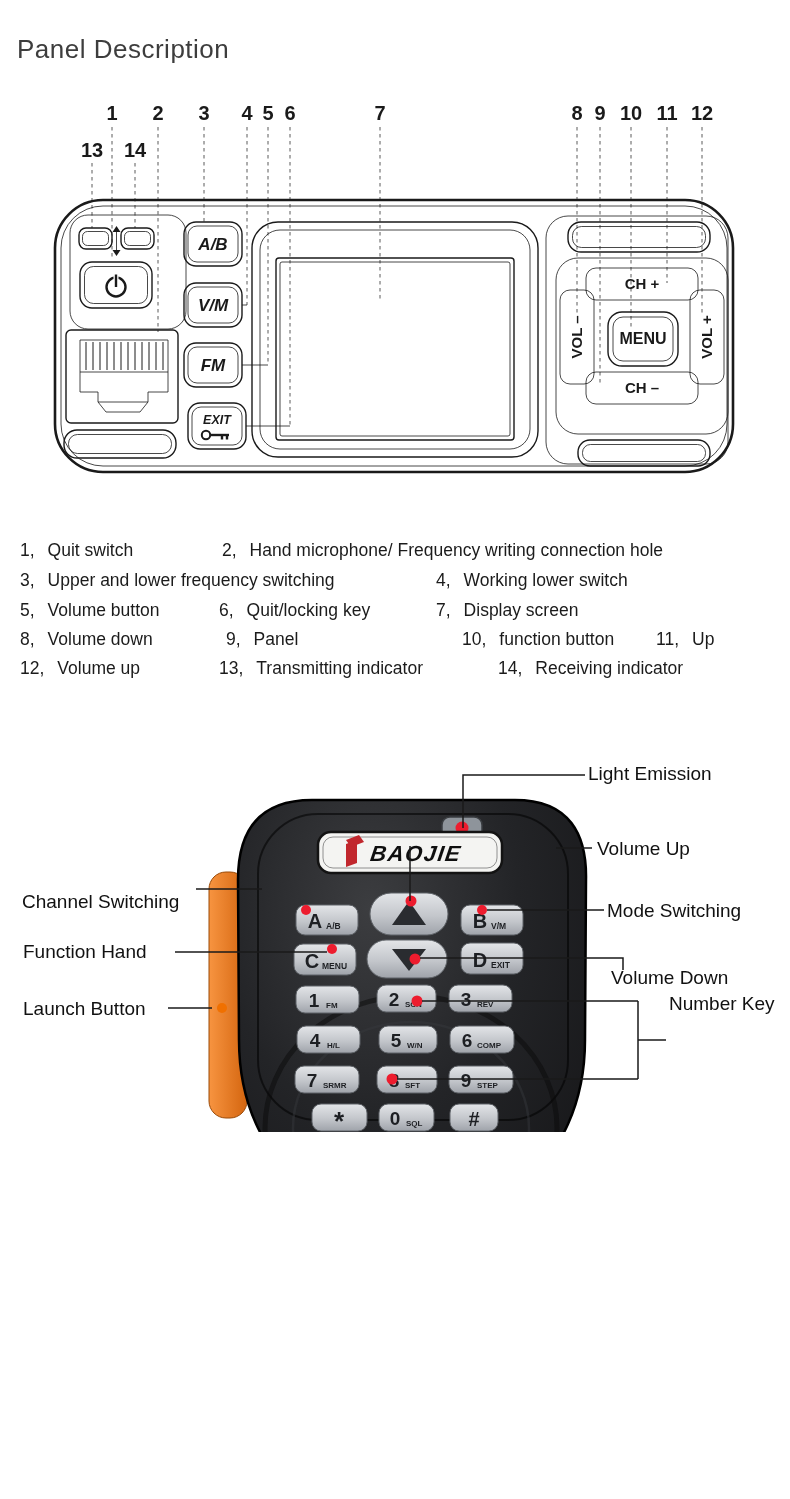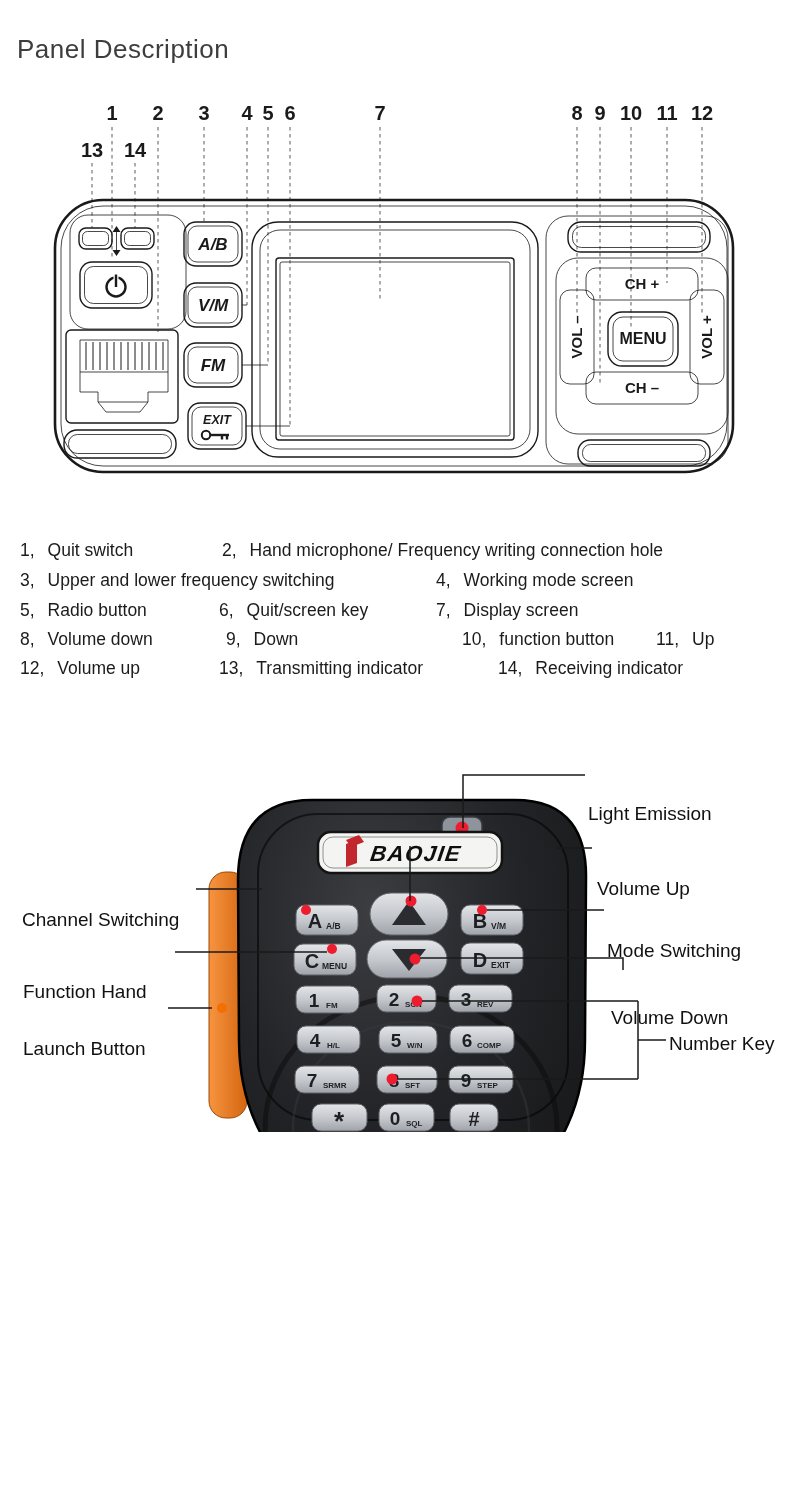--- a/index.html
+++ b/index.html
@@ -9,21 +9,21 @@
   svg{position:absolute;}
   svg text{font-family:"Liberation Sans",sans-serif;}
   .ln{stroke:#1a1a1a;stroke-width:1.4;fill:none;}
   .ln2{stroke:#1a1a1a;stroke-width:.8;fill:none;}
   .dash{stroke:#5a5a5a;stroke-width:1;fill:none;stroke-dasharray:3.5,3.5;}
   .num{font-size:20px;font-weight:bold;fill:#1a1a1a;text-anchor:middle;}
   .rbtn{font-size:17px;font-weight:bold;font-style:italic;fill:#1a1a1a;text-anchor:middle;}
   .rsm{font-size:12.5px;font-weight:bold;font-style:italic;fill:#1a1a1a;text-anchor:middle;}
   .dpad{font-size:15px;font-weight:bold;fill:#1a1a1a;text-anchor:middle;}
   .legend-row span.lg-item{position:absolute;display:inline-flex;gap:13px;font-size:17.5px;color:#1b1b1b;white-space:nowrap;}
-  .lbl{position:absolute;font-size:19px;color:#111;white-space:nowrap;margin-top:40px;}
+  .lbl{position:absolute;font-size:19px;color:#111;white-space:nowrap;}
   .keyd{font-size:19px;font-weight:bold;fill:#1d1f23;text-anchor:middle;}
   .keys{font-size:8px;font-weight:bold;fill:#1d1f23;}
   .keyL{font-size:20px;font-weight:bold;fill:#1d1f23;text-anchor:middle;}
   .keyls{font-size:8.5px;font-weight:bold;fill:#1d1f23;}
   .cl{stroke:#1a1a1a;stroke-width:1.5;fill:none;}
   #watermark{position:absolute;left:283px;top:1143px;z-index:5;font-weight:bold;
      font-size:122px;line-height:1;letter-spacing:-4px;transform:scaleX(.78);transform-origin:left top;
      display:flex;}
   #watermark span{display:block;}
 </style>
@@ -202,41 +202,41 @@
     <span class="lg-item" style="left:222px;top:540px">
         <span>2,</span>
         <span>Hand microphone/ Frequency writing connection hole</span>
       </span>
     <span class="lg-item" style="left:20px;top:570px">
         <span>3,</span>
         <span>Upper and lower frequency switching</span>
       </span>
     <span class="lg-item" style="left:436px;top:570px">
         <span>4,</span>
-        <span>Working mode screen</span>
+        <span>Working lower switch</span>
       </span>
     <span class="lg-item" style="left:20px;top:600px">
         <span>5,</span>
-        <span>Radio button</span>
+        <span>Volume button</span>
       </span>
     <span class="lg-item" style="left:219px;top:600px">
         <span>6,</span>
-        <span>Quit/screen key</span>
+        <span>Quit/locking key</span>
       </span>
     <span class="lg-item" style="left:436px;top:600px">
         <span>7,</span>
         <span>Display screen</span>
       </span>
     <span class="lg-item" style="left:20px;top:629px">
         <span>8,</span>
         <span>Volume down</span>
       </span>
     <span class="lg-item" style="left:226px;top:629px">
         <span>9,</span>
-        <span>Down</span>
+        <span>Panel</span>
       </span>
     <span class="lg-item" style="left:462px;top:629px">
         <span>10,</span>
         <span>function button</span>
       </span>
     <span class="lg-item" style="left:656px;top:629px">
         <span>11,</span>
         <span>Up</span>
       </span>
     <span class="lg-item" style="left:20px;top:658px">
@@ -415,21 +415,21 @@
       <path class="cl" d="M175,212 H327"></path>
       <path class="cl" d="M420,218 H623 V230"></path>
       <path class="cl" d="M168,268 H212"></path>
       <path class="cl" d="M422,261 H638 M397,339 H638 M638,261 V339 M638,300 H666"></path>
       <path class="cl" d="M422,456 H641"></path>
     </g>
   </svg>
 
   <div class="lbl" style="left:588px;top:763px">Light Emission</div>
   <div class="lbl" style="left:597px;top:838px">Volume Up</div>
-  <div class="lbl" style="left:22px;top:869px">Channel Switching</div>
+  <div class="lbl" style="left:22px;top:891px">Channel Switching</div>
   <div class="lbl" style="left:607px;top:900px">Mode Switching</div>
   <div class="lbl" style="left:23px;top:941px">Function Hand</div>
   <div class="lbl" style="left:611px;top:967px">Volume Down</div>
   <div class="lbl" style="left:23px;top:998px">Launch Button</div>
   <div class="lbl" style="left:669px;top:993px">Number Key</div>
   <div class="lbl" style="left:645px;top:1185px">Frequency</div>
 
   <div id="watermark">
     <span style="color:rgba(62,64,68,.88)">SHI</span>
     <span style="color:rgba(140,26,18,.92)">Q</span>

